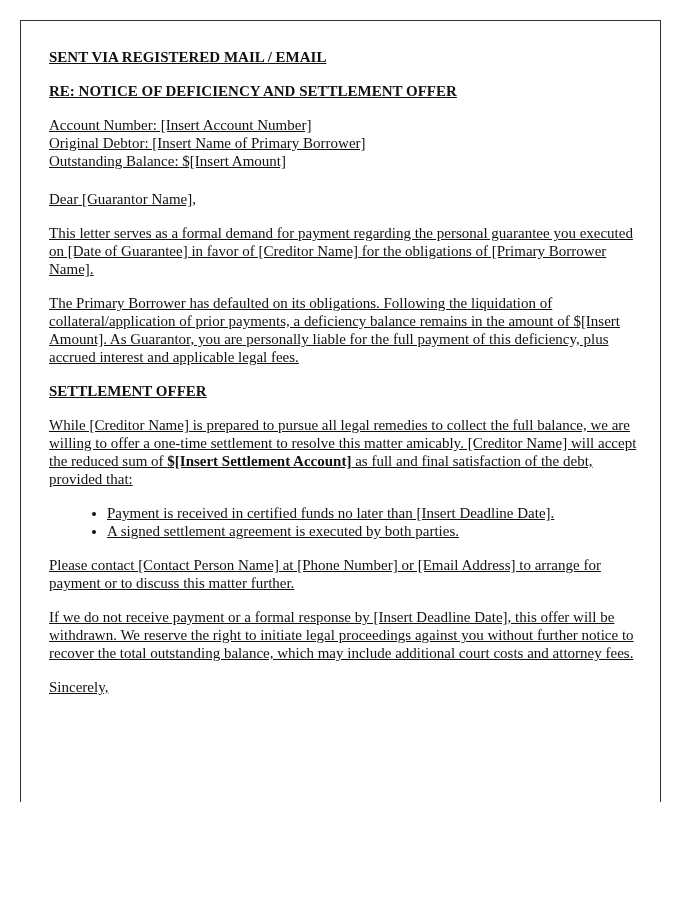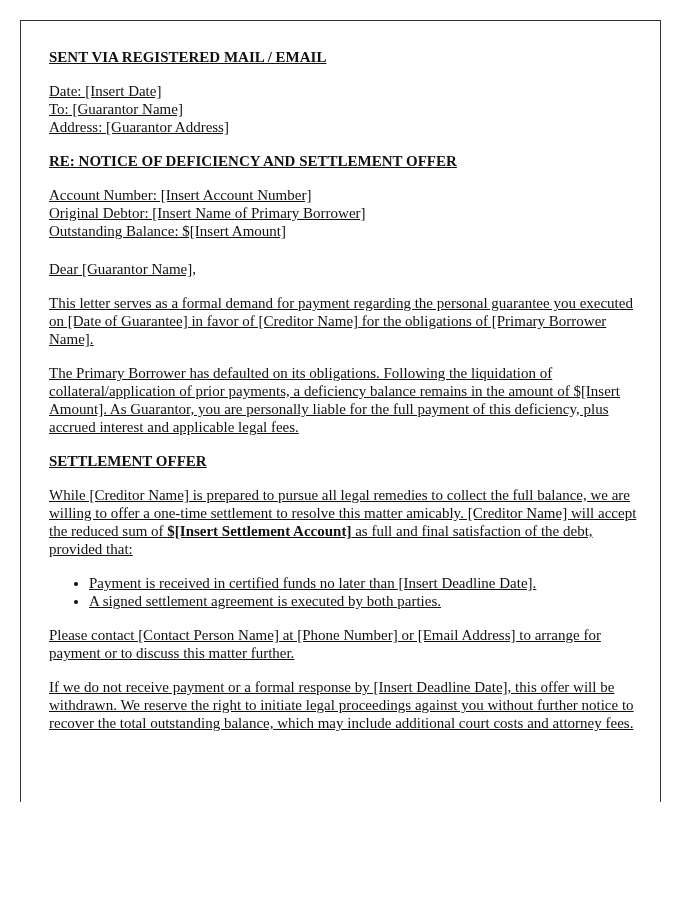--- a/index.html
+++ b/index.html
@@ -26,36 +26,31 @@
   }
   h2 {
     font-size: 15px;
     font-weight: bold;
     margin: 0 0 16px 0;
     line-height: 18px;
   }
   p { margin: 0 0 16px 0; }
   .block-lines div { line-height: 18px; }
   ul { margin: 0 0 16px 0; padding-left: 40px; }
-  li { line-height: 18px; }
+  li { line-height: 18px; margin-left: 18px; }
   b { font-weight: bold; }
 </style>
 </head>
 <body>
 
 <div class="page">
   <div class="content">
 
     <h2>SENT VIA REGISTERED MAIL / EMAIL</h2>
 
-    <div class="block-lines" style="margin-bottom:16px;">
-      <div>Date: [Insert Date]</div>
-      <div>To: [Guarantor Name]</div>
-      <div>Address: [Guarantor Address]</div>
-    </div>
 
     <h2>RE: NOTICE OF DEFICIENCY AND SETTLEMENT OFFER</h2>
 
     <div class="block-lines" style="margin-bottom:20px;">
       <div>Account Number: [Insert Account Number]</div>
       <div>Original Debtor: [Insert Name of Primary Borrower]</div>
       <div>Outstanding Balance: $[Insert Amount]</div>
     </div>
 
     <p>Dear [Guarantor Name],</p>
@@ -71,15 +66,16 @@
     <ul>
       <li>Payment is received in certified funds no later than [Insert Deadline Date].</li>
       <li>A signed settlement agreement is executed by both parties.</li>
     </ul>
 
 
     <p>Please contact [Contact Person Name] at [Phone Number] or [Email Address] to arrange for payment or to discuss this matter further.</p>
 
     <p>If we do not receive payment or a formal response by [Insert Deadline Date], this offer will be withdrawn. We reserve the right to initiate legal proceedings against you without further notice to recover the total outstanding balance, which may include additional court costs and attorney fees.</p>
 
+    <p>Sincerely,</p>
 
   </div>
 </div>
 
 </body></html>

